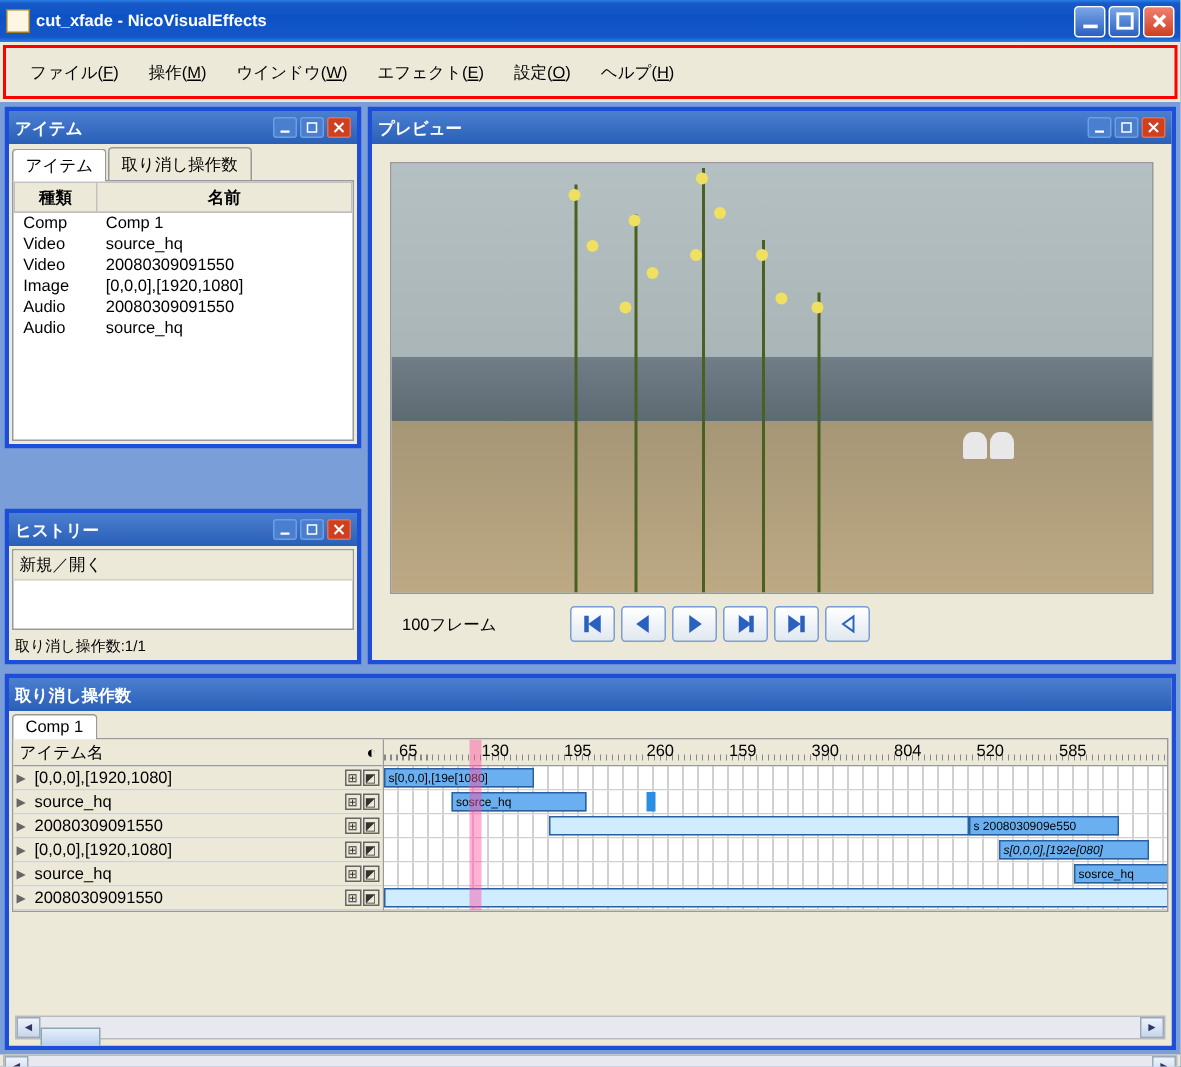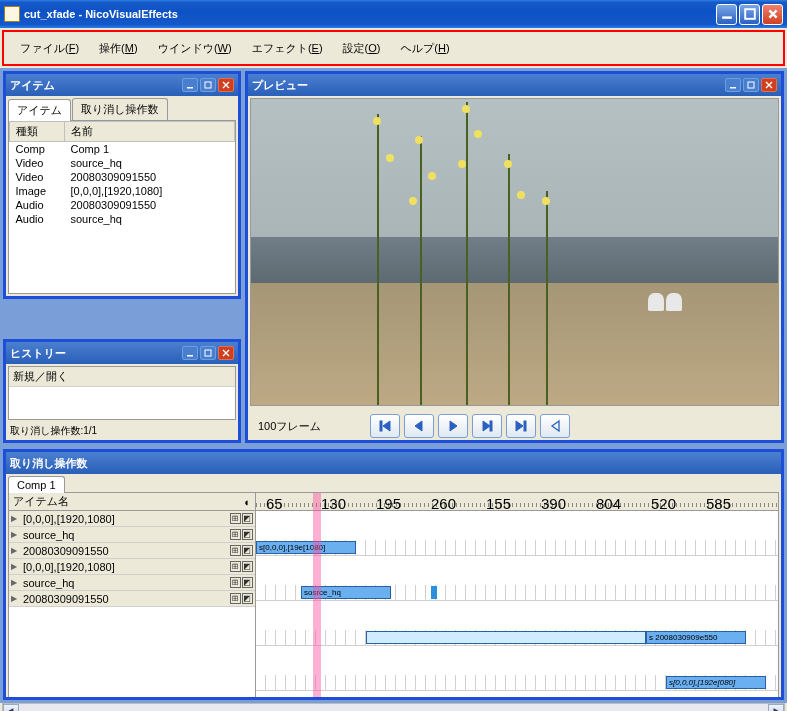--- a/index.html
+++ b/index.html
@@ -27,30 +27,30 @@
 .panel-header .pbtn { width: 16px; height: 14px; background: #4a7fd0; border: 1px solid #6a9fe0; margin-left: 2px; border-radius: 2px; display: flex; align-items: center; justify-content: center; }
 .panel-header .pbtn.close { background: #d04020; border-color: #e07050; }
 .panel-header .pbtn svg { width: 8px; height: 8px; }
 
 .itempanel { height: 228px; }
 .tabs { display: flex; padding: 2px 2px 0 2px; background: #ece9d8; }
 .tab { padding: 3px 8px; border: 1px solid #999; border-bottom: none; background: #ece9d8; border-radius: 3px 3px 0 0; margin-right: 1px; }
 .tab.active { background: #fff; position: relative; top: 1px; }
 .itemlist { flex: 1; background: #fff; margin: 0 2px 2px 2px; border: 1px solid #999; overflow: hidden; }
 .itemlist table { width: 100%; border-collapse: collapse; }
-.itemlist th { background: #ece9d8; border: 1px solid #c0c0c0; text-align: left; padding: 2px 6px; font-weight: normal; }
+.itemlist th { background: #ece9d8; border: 1px solid #c0c0c0; text-align: center; padding: 2px 6px; font-weight: bold; }
 .itemlist td { padding: 1px 6px; vertical-align: top; }
 
 .historypanel { flex: 1; margin-top: 36px; }
 .historylist { flex: 1; background: #fff; margin: 2px; border: 1px solid #999; }
 .historyitem { background: #ece9d8; padding: 2px 4px; border-bottom: 1px solid #d0d0d0; }
 .historystatus { padding: 2px 4px; font-size: 10px; }
 
 .previewpanel { flex: 1; }
-.previewbody { flex: 1; display: flex; flex-direction: column; padding: 0; justify-content: center; }
+.previewbody { flex: 1; display: flex; flex-direction: column; padding: 10px; justify-content: center; }
 .previewimg { flex: 1; background: linear-gradient(to bottom, #b5c0c2 0%, #aab5b7 45%, #717e88 45%, #5d6a72 60%, #a59676 60%, #bda984 100%); margin: 2px; position: relative; overflow: hidden; border: 1px solid #999; }
 .plants { position: absolute; bottom: 0; left: 20%; width: 40%; height: 100%; }
 .plant-stem { position: absolute; bottom: 0; width: 2px; background: #4a6020; }
 .flower { position: absolute; width: 8px; height: 8px; background: #f0e060; border-radius: 50%; }
 .people { position: absolute; bottom: 30%; right: 18%; }
 .person { display: inline-block; width: 16px; height: 18px; background: #e8e8e8; border-radius: 40% 40% 10% 10%; margin: 0 1px; }
 .controls { display: flex; align-items: center; padding: 6px 4px 2px 4px; gap: 8px; }
 .framelabel { min-width: 80px; padding-left: 6px; }
 .playbtns { display: flex; gap: 4px; margin-left: 30px; }
 .playbtn { width: 30px; height: 24px; background: linear-gradient(to bottom, #fff, #e0e8f0); border: 1px solid #7a9fd8; border-radius: 3px; display: flex; align-items: center; justify-content: center; color: #2a5fb8; }
@@ -61,31 +61,31 @@
 .timelinebody { flex: 1; background: #ece9d8; padding: 2px; overflow: hidden; display: flex; flex-direction: column; }
 .comptab { display: inline-block; background: #fff; border: 1px solid #999; padding: 2px 8px; border-radius: 3px 3px 0 0; border-bottom: none; margin-bottom: -1px; position: relative; z-index: 1; }
 
 .tlgrid { display: flex; border: 1px solid #999; background: #fff; }
 .tlleft { width: 247px; border-right: 1px solid #999; }
 .tlright { flex: 1; position: relative; overflow: hidden; }
 
 .tlhead { height: 18px; background: #ece9d8; border-bottom: 1px solid #999; display: flex; align-items: center; font-size: 10px; }
 .tlhead.left { padding: 0 4px; justify-content: space-between; }
 .tlhead.right { position: relative; }
-.ticklabel { position: absolute; font-size: 15px; top: 2px; }
+.ticklabel { position: absolute; font-size: 11px; top: 2px; }
 .tlhead.right::before { content: ""; position: absolute; left: 0; right: 0; bottom: 3px; height: 4px; background-image: repeating-linear-gradient(to right, #888 0, #888 1px, transparent 1px, transparent 4px); }
 
 .tlrow { height: 16px; border-bottom: 1px solid #d0d0d0; display: flex; align-items: center; }
 .tlrow.left { padding: 0 2px; background: #ece9d8; }
 .tlrow .tri { width: 10px; color: #666; font-size: 8px; }
 .tlrow .name { flex: 1; padding-left: 2px; }
 .tlrow .icons { font-size: 9px; color: #333; letter-spacing: 1px; }
 .tlicon { display: inline-block; width: 11px; height: 11px; border: 1px solid #666; margin-left: 1px; vertical-align: middle; font-size: 8px; text-align: center; line-height: 9px; }
 
-.tlrow.right { position: relative; background: repeating-linear-gradient(to right, #fff 0, #fff 9px, #d0d0d0 9px, #d0d0d0 10px); margin-top: 29px; }
+.tlrow.right { position: relative; background: repeating-linear-gradient(to right, #fff 0, #fff 9px, #d0d0d0 9px, #d0d0d0 10px); }
 .playhead { position: absolute; top: 0; bottom: 0; width: 8px; background: rgba(255, 80, 160, 0.45); left: 57px; z-index: 5; pointer-events: none; }
 .clip { position: absolute; top: 1px; bottom: 1px; border: 1px solid #2a60a0; font-size: 8px; padding: 0 2px; overflow: hidden; white-space: nowrap; line-height: 12px; }
 .clip.blue { background: #6ab0f0; }
 .clip.light { background: #d0ecff; }
 .handle { position: absolute; top: 1px; bottom: 1px; width: 6px; background: #2a8fe0; }
 .scrollbar-h { height: 16px; background: #e8e8f0; border: 1px solid #bbb; display: flex; align-items: center; margin: 2px; }
 .sb-btn { width: 16px; height: 14px; background: linear-gradient(to bottom, #eef3fb, #c8d6ec); border: 1px solid #9ab; text-align: center; font-size: 8px; line-height: 12px; color: #336; }
 .sb-track { flex: 1; position: relative; }
 .sb-thumb { position: absolute; top: 0; height: 14px; background: linear-gradient(to bottom, #e6eefb, #b8cdea); border: 1px solid #8aa; }
 </style>
@@ -344,21 +344,21 @@
               </div>
             </div>
         </div>
         <div class="tlright">
           <div class="playhead"></div>
           <div class="tlhead right" id="tlticks">
               <span class="ticklabel" style="left: 10px;">65</span>
               <span class="ticklabel" style="left: 65px;">130</span>
               <span class="ticklabel" style="left: 120px;">195</span>
               <span class="ticklabel" style="left: 175px;">260</span>
-              <span class="ticklabel" style="left: 230px;">155</span>
+              <span class="ticklabel" style="left: 230px;">159</span>
               <span class="ticklabel" style="left: 285px;">390</span>
               <span class="ticklabel" style="left: 340px;">804</span>
               <span class="ticklabel" style="left: 395px;">520</span>
               <span class="ticklabel" style="left: 450px;">585</span>
             </div>
           <div id="tlrightrows">
               <div class="tlrow right">
                 <div class="clip blue" style="left: 0px; width: 100px;">s[0,0,0],[19e[1080]</div>
               </div>
               <div class="tlrow right">

